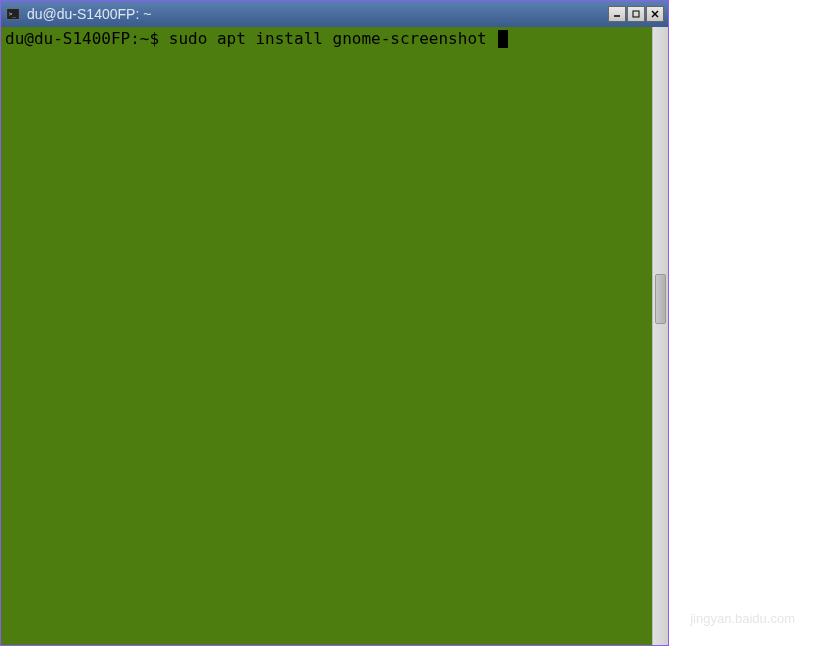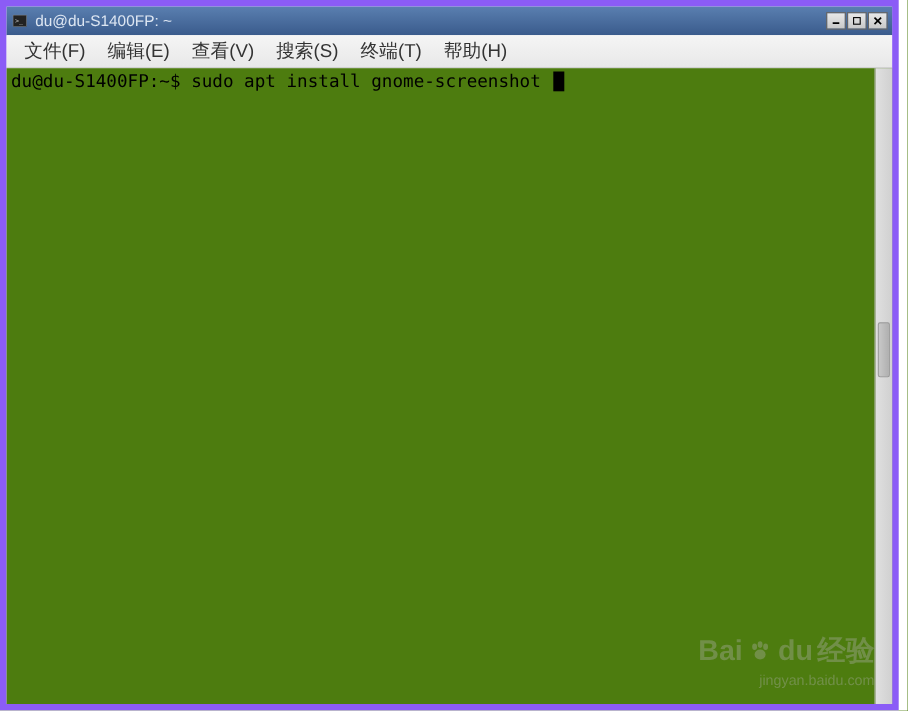--- a/index.html
+++ b/index.html
@@ -9,23 +9,23 @@
     }
     body {
       width: 825px;
       height: 646px;
       background: #ffffff;
       font-family: "DejaVu Sans Mono", "Courier New", monospace;
       overflow: hidden;
       position: relative;
     }
     .window {
-      width: 817px;
+      width: 669px;
       height: 646px;
-      border: 6px solid #8b5cf6;
+      border: 1px solid #8b5cf6;
       background: #ffffff;
       display: flex;
       flex-direction: column;
     }
     .titlebar {
       height: 26px;
       background: linear-gradient(to bottom, #5a7fb0 0%, #4a6d9e 50%, #3a5b8c 100%);
       display: flex;
       align-items: center;
       padding: 0 4px;
@@ -174,45 +174,24 @@
       </div>
       <div class="window-btn">
         <svg width="10" height="10" viewBox="0 0 10 10">
             <line x1="2" y1="2" x2="8" y2="8" stroke="#000" stroke-width="1.5"></line>
             <line x1="8" y1="2" x2="2" y2="8" stroke="#000" stroke-width="1.5"></line>
           </svg>
       </div>
     </div>
   </div>
 
-  <div class="menubar">
-    <span class="menu-item">文件(F)</span>
-    <span class="menu-item">编辑(E)</span>
-    <span class="menu-item">查看(V)</span>
-    <span class="menu-item">搜索(S)</span>
-    <span class="menu-item">终端(T)</span>
-    <span class="menu-item">帮助(H)</span>
-  </div>
 
   <div class="terminal-area">
     <div class="terminal-content"><span class="terminal-line">du@du-S1400FP:~$ </span><span class="terminal-line">sudo apt install gnome-screenshot </span><span class="cursor-block"></span></div>
     <div class="scrollbar">
       <div class="scrollbar-thumb"></div>
     </div>
   </div>
 </div>
 
 <div class="watermark">
-  <div class="watermark-main">
-    <span>Bai</span>
-    <span class="paw-icon">
-      <svg width="24" height="24" viewBox="0 0 24 24" fill="rgba(180,180,180,0.35)">
-        <ellipse cx="7" cy="8" rx="2.2" ry="3"></ellipse>
-        <ellipse cx="12" cy="6" rx="2.2" ry="3"></ellipse>
-        <ellipse cx="17" cy="8" rx="2.2" ry="3"></ellipse>
-        <ellipse cx="12" cy="15" rx="5" ry="4.5"></ellipse>
-      </svg>
-    </span>
-    <span>du</span>
-    <span>经验</span>
-  </div>
   <div class="watermark-sub">jingyan.baidu.com</div>
 </div>
 
 </body></html>

